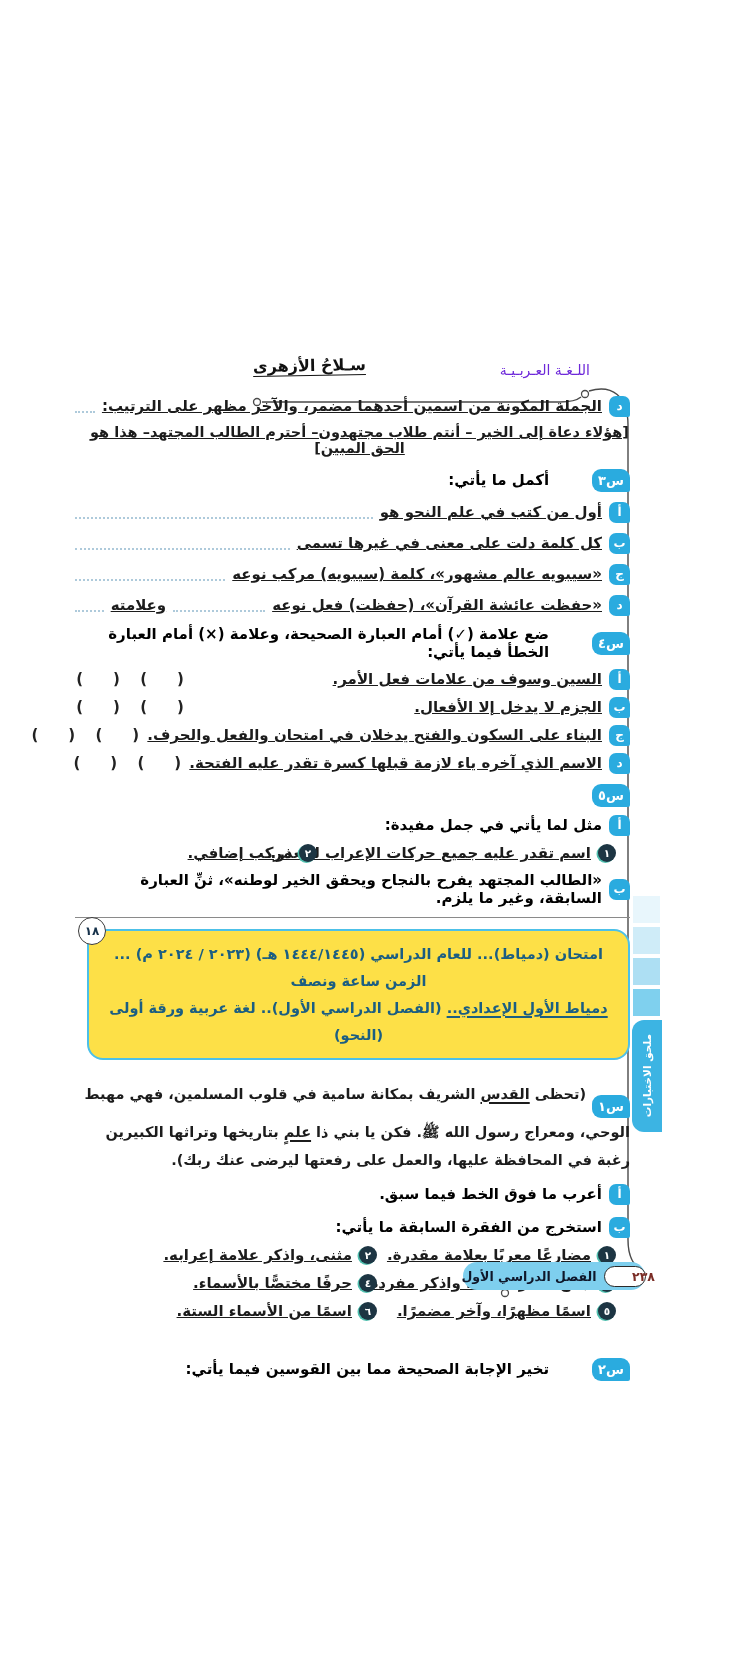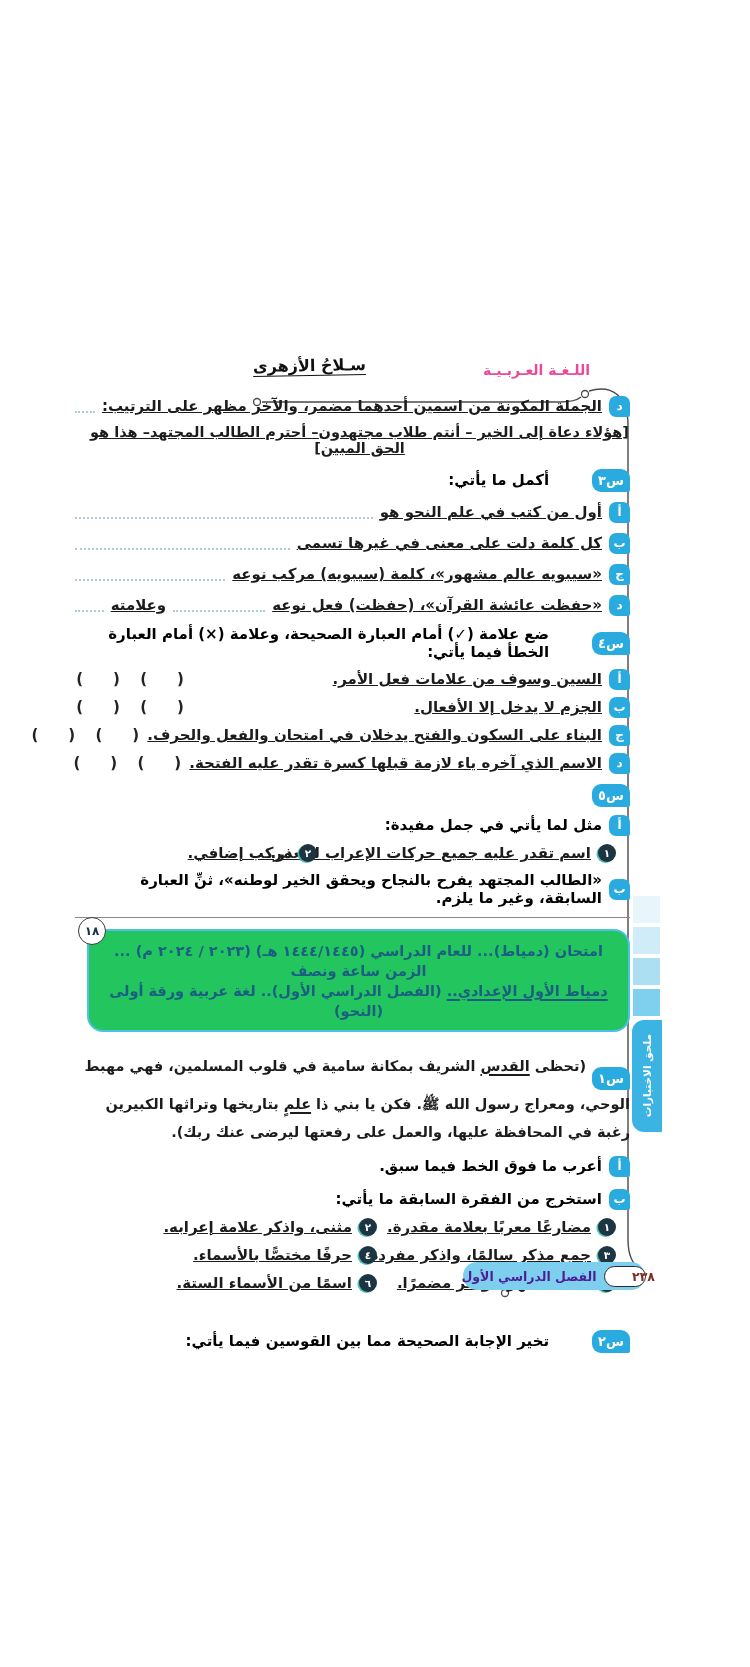--- a/index.html
+++ b/index.html
@@ -8,21 +8,21 @@
     background:#ffffff;
     font-family:"DejaVu Sans", sans-serif;
     direction:rtl;
     position:relative;
     overflow:hidden;
     color:#1c1c1c;
   }
   svg.frame { position:absolute; inset:0; z-index:0; }
 
   
-  .subject-label { position:absolute; top:362px; right:160px; font-size:14px; font-weight:bold; color:#ec4899; z-index:2; }
+  .subject-label { position:absolute; top:362px; right:160px; font-size:14px; font-weight:normal; color:#6d28d9; z-index:2; }
   .brand-logo { position:absolute; top:356px; left:253px; font-size:16px; font-weight:bold; color:#111;
     text-decoration:underline; text-underline-offset:4px; transform:rotate(-1deg); z-index:2; }
 
   
   .content { position:absolute; top:394px; left:75px; width:555px; z-index:1; }
 
   .row { display:flex; align-items:center; gap:7px; min-height:24px; }
   .txt { font-size:15px; font-weight:700; white-space:nowrap;text-decoration:underline; }
   .title { font-size:15px; font-weight:800; color:#000; }
 
@@ -55,23 +55,23 @@
 
   .num-pair { padding-right:14px; }
   .col1 { display:flex; align-items:center; gap:7px; }
   .w290 { width:292px; } .w228 { width:232px; }
 
   .divider { border:none; border-top:1.2px solid #8a8a8a; margin:10px 0 11px; }
 
   
   .exam-box {
     position:relative; width:543px; border:2px solid #4cc0e8; border-radius:16px;
-    padding:10px 20px 9px; margin-bottom:11px; background:#22c55e;
-  }
-  .exam-box .bline { text-align:center; font-size:14.5px; font-weight:bold; color:#1b5e82; line-height:20px; }
+    padding:10px 20px 9px; margin-bottom:11px; background:#fde047;
+  }
+  .exam-box .bline { text-align:center; font-size:14.5px; font-weight:bold; color:#1b5e82; line-height:27px; }
   .exam-num {
     position:absolute; top:-14px; left:-11px; width:28px; height:28px; border-radius:50%;
     background:#fff; border:1.4px solid #3a3a3a; color:#16314a;
     font-size:12px; font-weight:bold; display:flex; align-items:center; justify-content:center;
   }
   .u { text-decoration:underline; text-underline-offset:3px; text-decoration-thickness:1.5px; }
 
   .passage { font-size:14.5px; font-weight:700; line-height:28px; margin-bottom:8px; }
   .passage .qbadge { display:inline-flex; vertical-align:middle; margin-left:6px;margin-top:24px; }
 
@@ -91,21 +91,21 @@
     color:#fff; font-size:10.5px; font-weight:bold; white-space:nowrap;
   }
 
   
   .footer-pill {
     position:absolute; top:1262px; left:463px; width:182px; height:28px;
     background:#7ecfee; border-radius:14px;
     display:flex; align-items:center; justify-content:center; gap:8px;
     padding:0 8px; z-index:2;
   }
-  .footer-pill .label { color:#4c1d95; font-size:12.5px; font-weight:bold; white-space:nowrap; }
+  .footer-pill .label { color:#0f172a; font-size:12.5px; font-weight:bold; white-space:nowrap; }
   .page-oval {
     background:#fff; border:1.4px solid #2b2b2b; border-radius:11px;
     min-width:42px; height:21px; display:flex; align-items:center; justify-content:center;
     color:#7b2d26; font-size:12.5px; font-weight:bold;padding-left:36px;
   }
 
   .mb4{margin-bottom:4px;} .mb6{margin-bottom:6px;} .mb7{margin-bottom:7px;} .mb8{margin-bottom:8px;}
   .mb9{margin-bottom:9px;} .mb34{margin-bottom:34px;}
 </style>
 </head>

